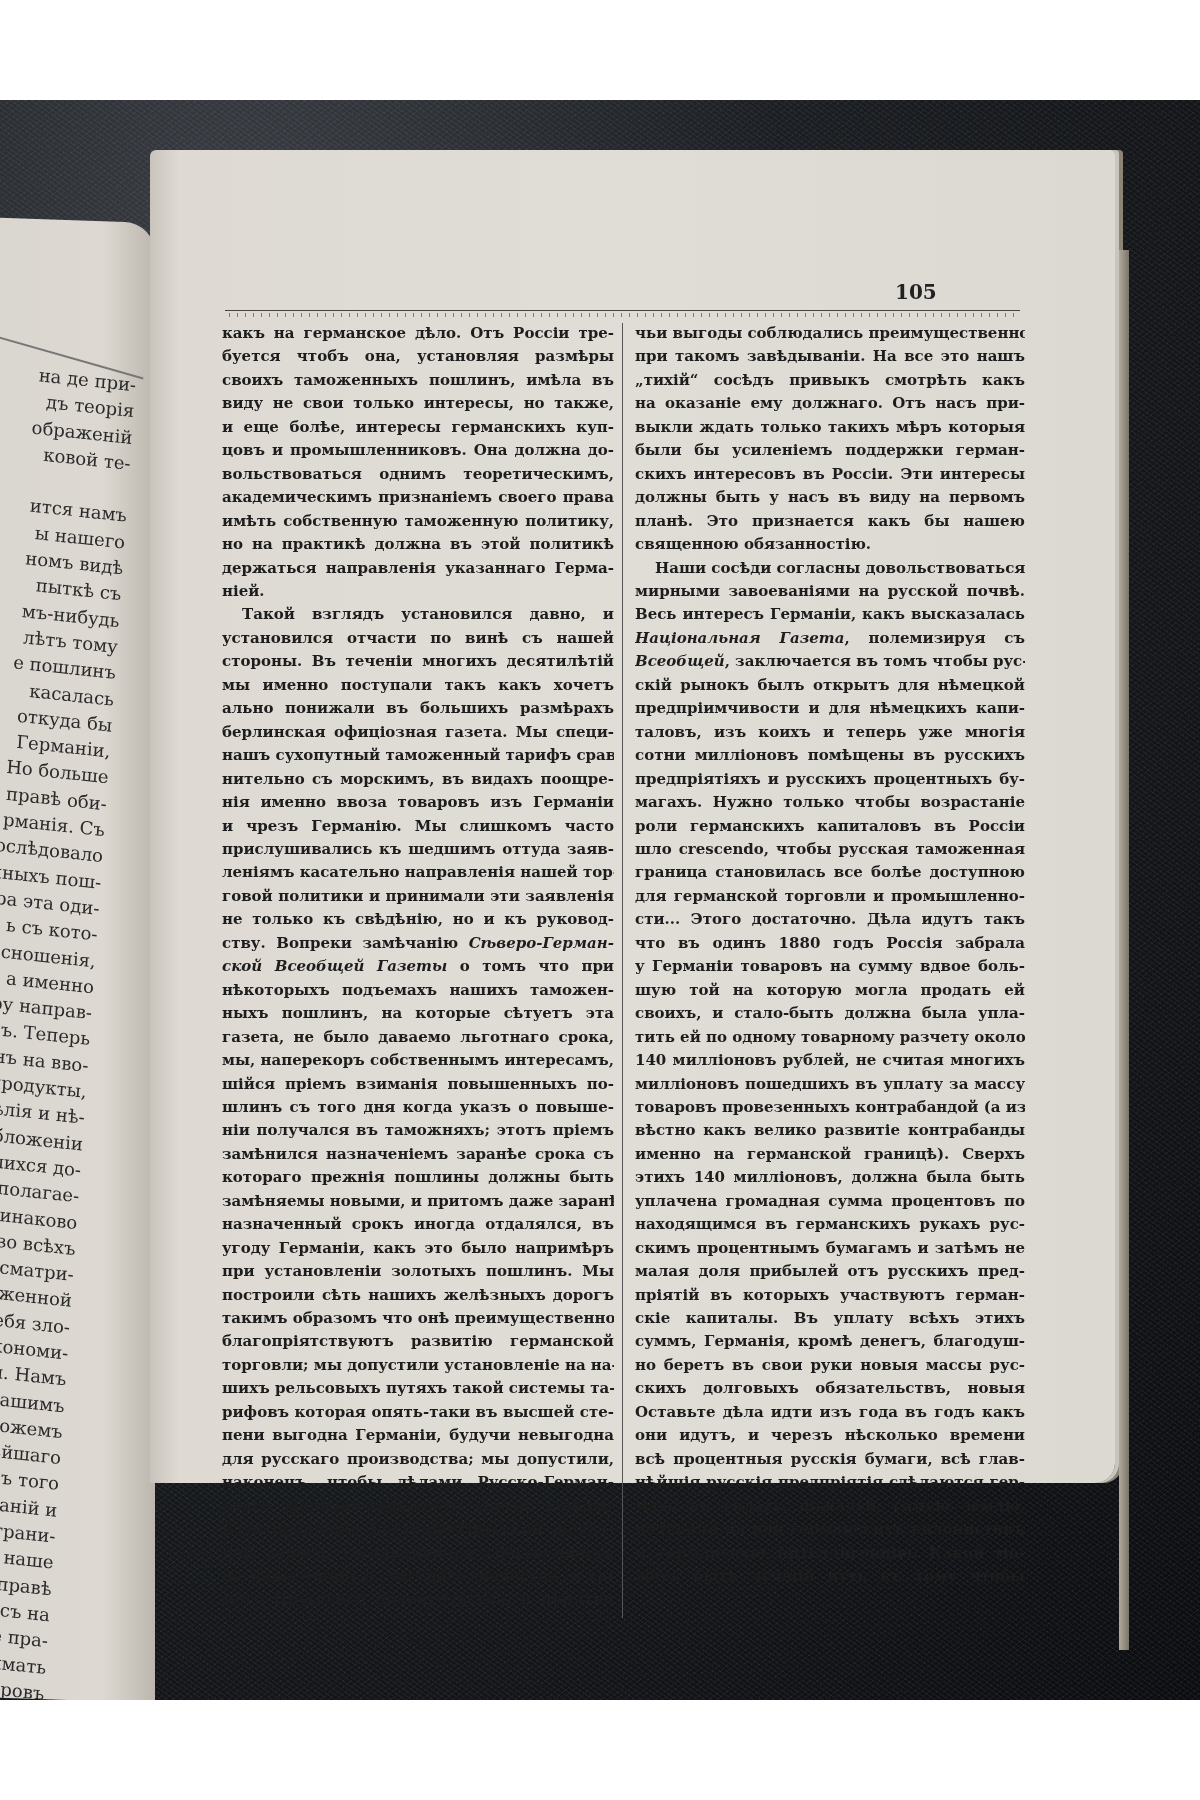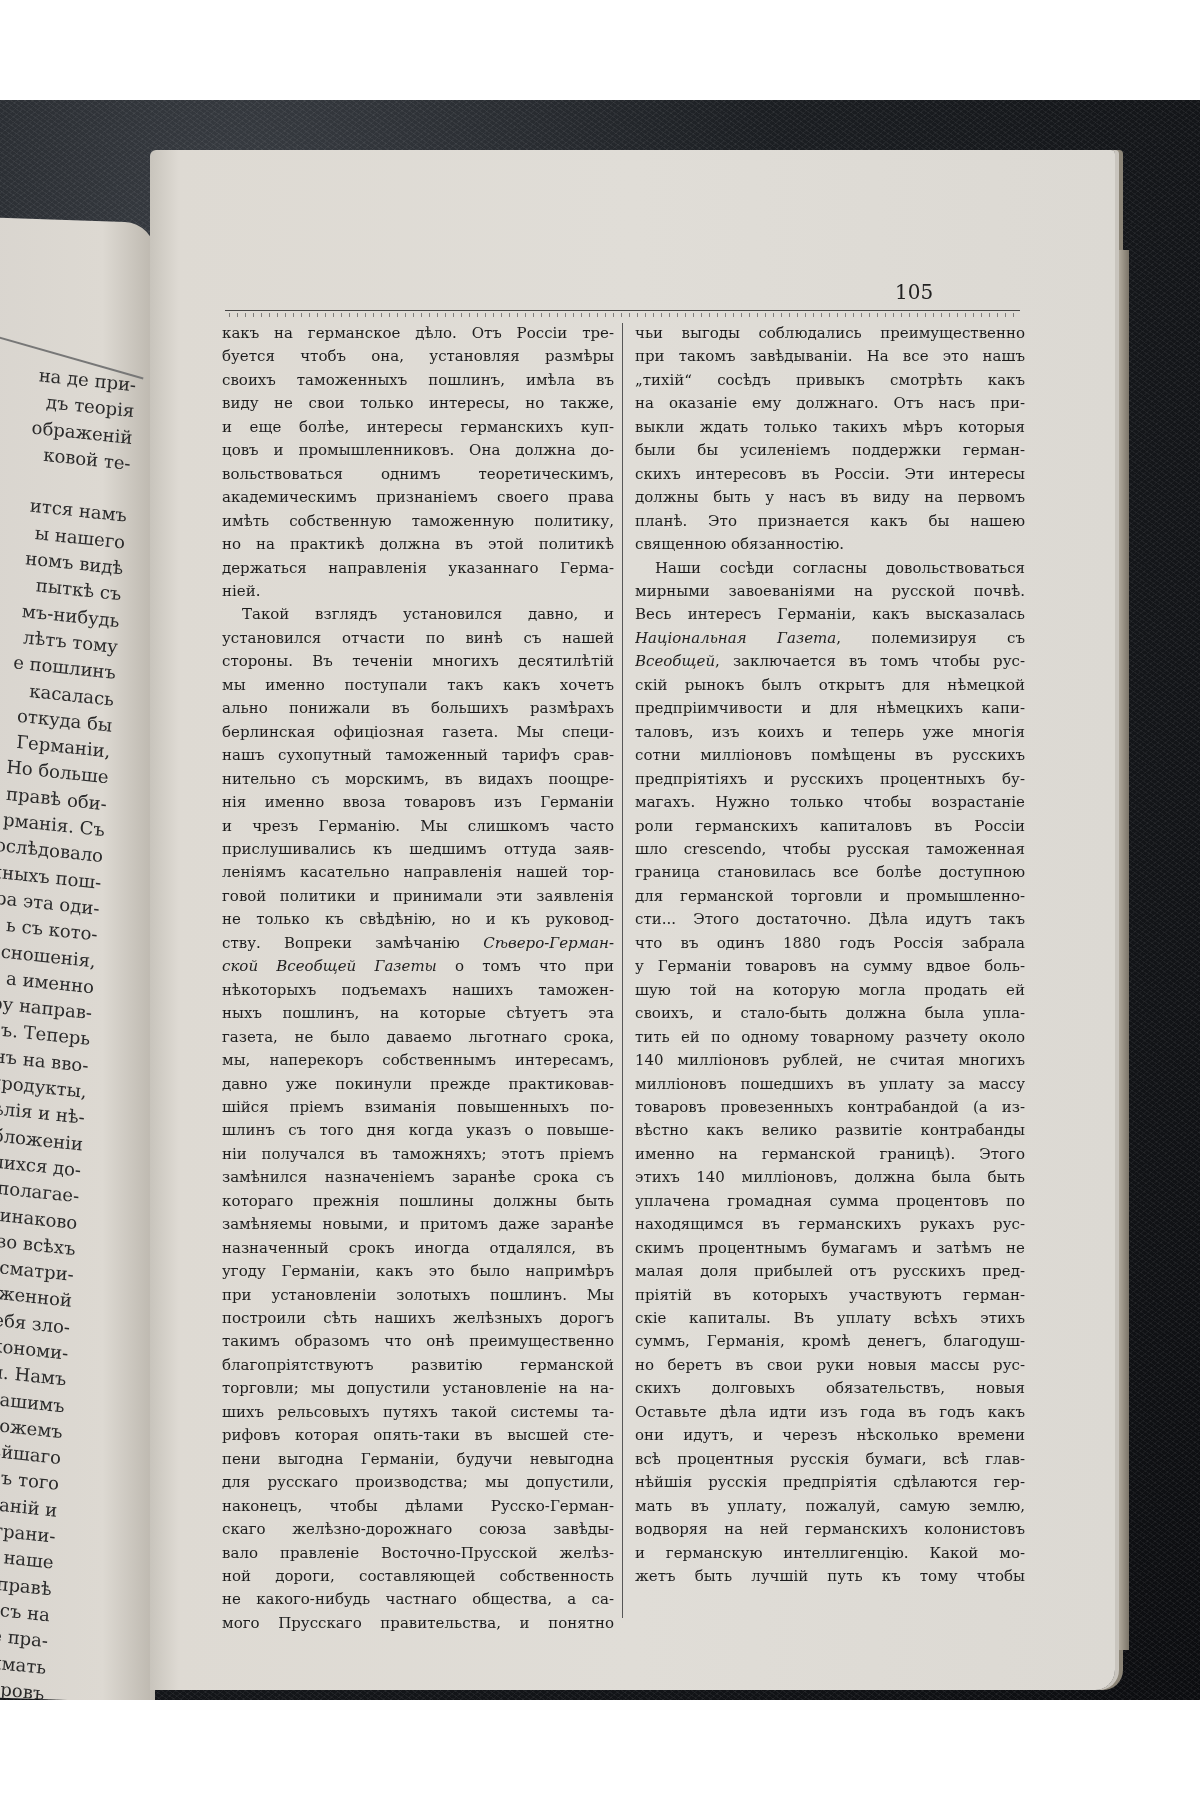--- a/index.html
+++ b/index.html
@@ -34,24 +34,25 @@
   }
   .left-text {
     position:absolute; right:18px; top:150px; width:180px;
     font-size:18px; line-height:26.3px; color:#2a2a2a; text-align:right;
     transform:rotate(4deg); transform-origin:top right;
     white-space:nowrap;
   }
   .left-text div { overflow:hidden; }
   
   .right-page {
-    position:absolute; left:150px; top:50px; width:965px; height:1540px;
+    position:absolute; left:150px; top:50px; width:965px; height:1333px;
     background:linear-gradient(90deg,#c8c4bc 0%, #dedad3 3%, #e0ddd7 50%, #dcd9d3 100%);
     border-radius:6px 4px 20px 0;
     box-shadow: 4px 0 0 #c9c5be, 8px 0 0 #8c8577;
+    font-weight: bold;
   }
   .page-edge {
     position:absolute; right:-14px; top:100px; width:10px; height:1400px;
     background:linear-gradient(90deg,#b0a99c,#7b7468);
   }
   .page-number {
     position:absolute; left:745px; top:130px;
     font-size:20px; color:#222;
   }
   .header-rule {
@@ -177,21 +178,20 @@
         <span class="line">прислушивались къ шедшимъ оттуда заяв-</span>
         <span class="line">леніямъ касательно направленія нашей тор-</span>
         <span class="line">говой политики и принимали эти заявленія</span>
         <span class="line">не только къ свѣдѣнію, но и къ руковод-</span>
         <span class="line">ству. Вопреки замѣчанію <span class="italic">Сѣверо-Герман-</span></span>
         <span class="line"><span class="italic">ской Всеобщей Газеты</span> о томъ что при</span>
         <span class="line">нѣкоторыхъ подъемахъ нашихъ таможен-</span>
         <span class="line">ныхъ пошлинъ, на которые сѣтуетъ эта</span>
         <span class="line">газета, не было даваемо льготнаго срока,</span>
         <span class="line">мы, наперекоръ собственнымъ интересамъ,</span>
-        <span class="line">давно уже покинули прежде практиковав-</span>
         <span class="line">шійся пріемъ взиманія повышенныхъ по-</span>
         <span class="line">шлинъ съ того дня когда указъ о повыше-</span>
         <span class="line">ніи получался въ таможняхъ; этотъ пріемъ</span>
         <span class="line">замѣнился назначеніемъ заранѣе срока съ</span>
         <span class="line">котораго прежнія пошлины должны быть</span>
         <span class="line">замѣняемы новыми, и притомъ даже заранѣе</span>
         <span class="line">назначенный срокъ иногда отдалялся, въ</span>
         <span class="line">угоду Германіи, какъ это было напримѣръ</span>
         <span class="line">при установленіи золотыхъ пошлинъ. Мы</span>
         <span class="line">построили сѣть нашихъ желѣзныхъ дорогъ</span>
@@ -239,21 +239,21 @@
         <span class="line">сти... Этого достаточно. Дѣла идутъ такъ</span>
         <span class="line">что въ одинъ 1880 годъ Россія забрала</span>
         <span class="line">у Германіи товаровъ на сумму вдвое боль-</span>
         <span class="line">шую той на которую могла продать ей</span>
         <span class="line">своихъ, и стало-быть должна была упла-</span>
         <span class="line">тить ей по одному товарному разчету около</span>
         <span class="line">140 милліоновъ рублей, не считая многихъ</span>
         <span class="line">милліоновъ пошедшихъ въ уплату за массу</span>
         <span class="line">товаровъ провезенныхъ контрабандой (а из-</span>
         <span class="line">вѣстно какъ велико развитіе контрабанды</span>
-        <span class="line">именно на германской границѣ). Этого</span>
+        <span class="line">именно на германской границѣ). Сверхъ</span>
         <span class="line">этихъ 140 милліоновъ, должна была быть</span>
         <span class="line">уплачена громадная сумма процентовъ по</span>
         <span class="line">находящимся въ германскихъ рукахъ рус-</span>
         <span class="line">скимъ процентнымъ бумагамъ и затѣмъ не</span>
         <span class="line">малая доля прибылей отъ русскихъ пред-</span>
         <span class="line">пріятій въ которыхъ участвуютъ герман-</span>
         <span class="line">скіе капиталы. Въ уплату всѣхъ этихъ</span>
         <span class="line">суммъ, Германія, кромѣ денегъ, благодуш-</span>
         <span class="line">но беретъ въ свои руки новыя массы рус-</span>
         <span class="line">скихъ долговыхъ обязательствъ, новыя</span>

